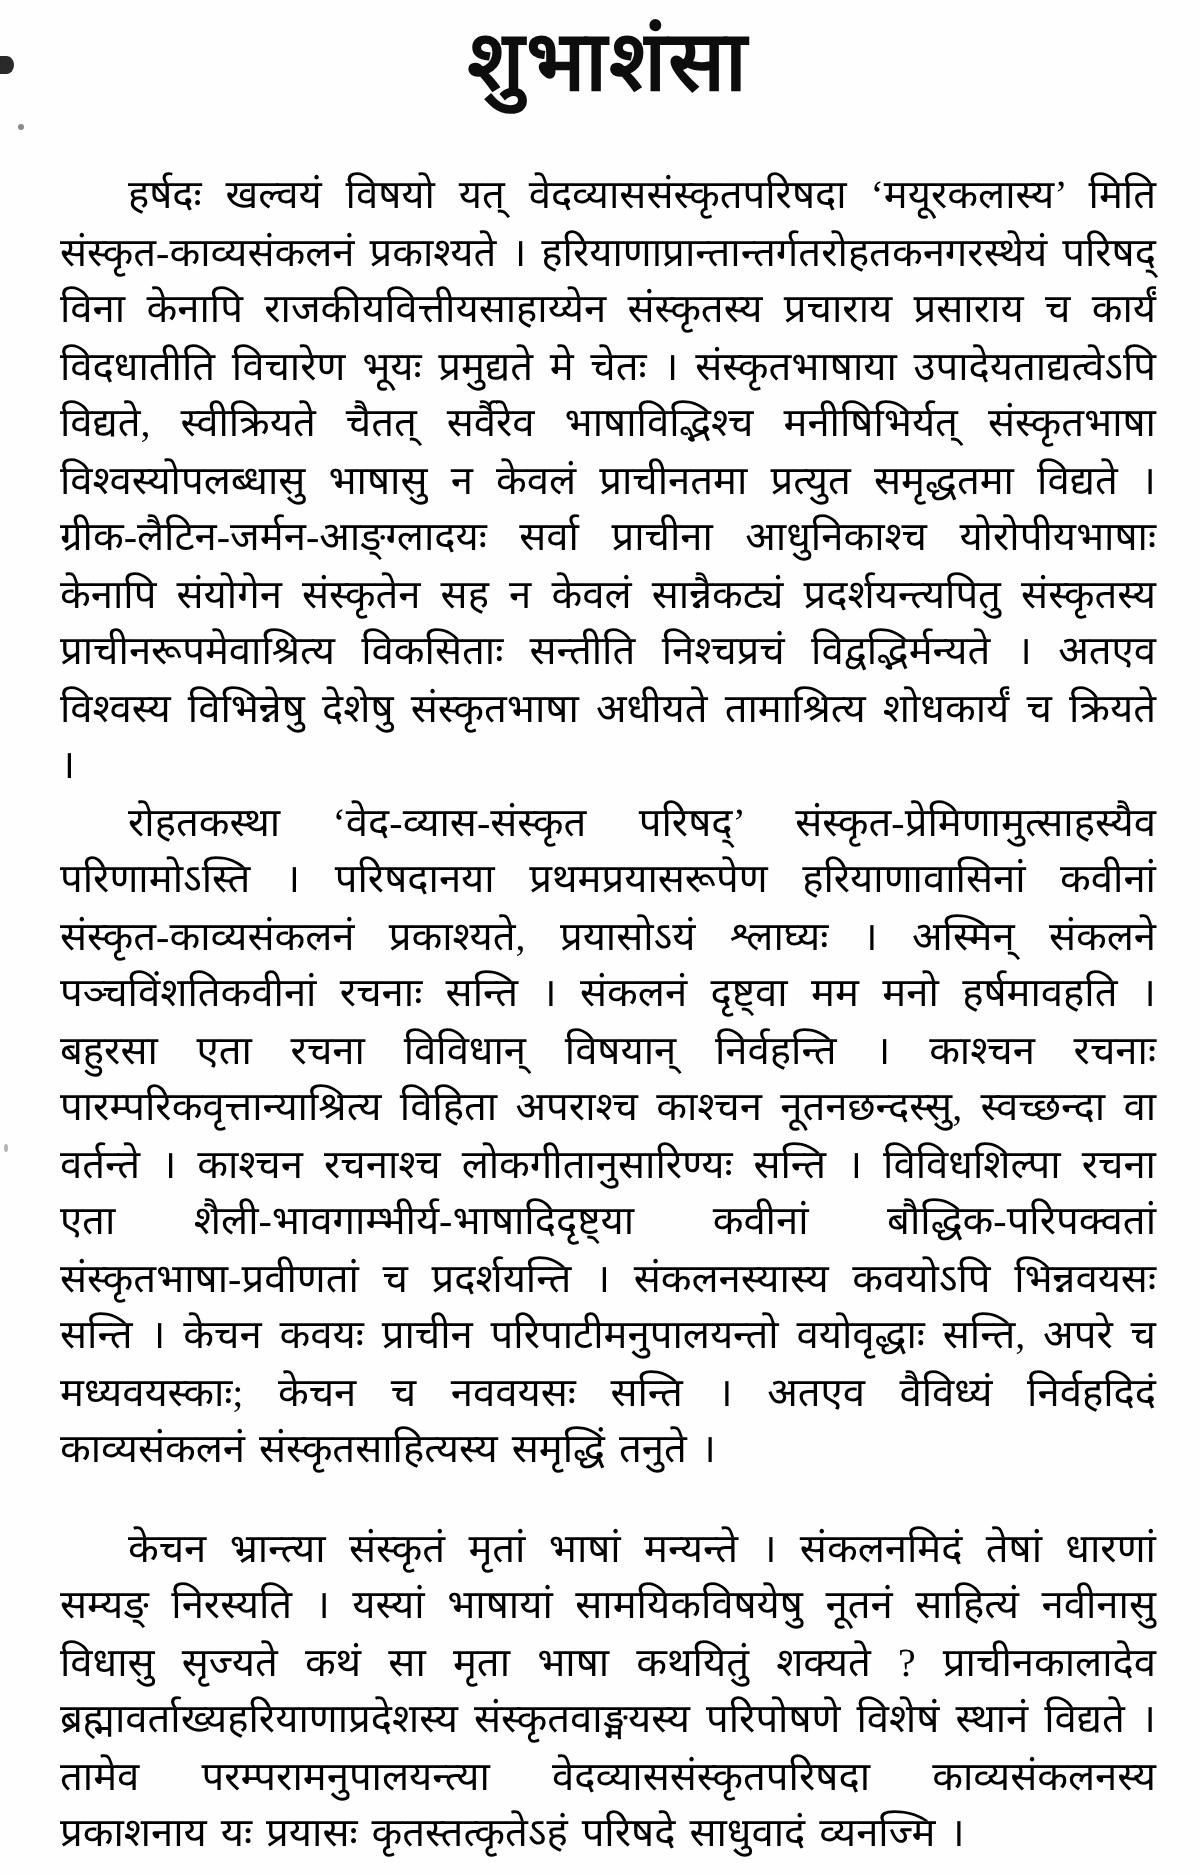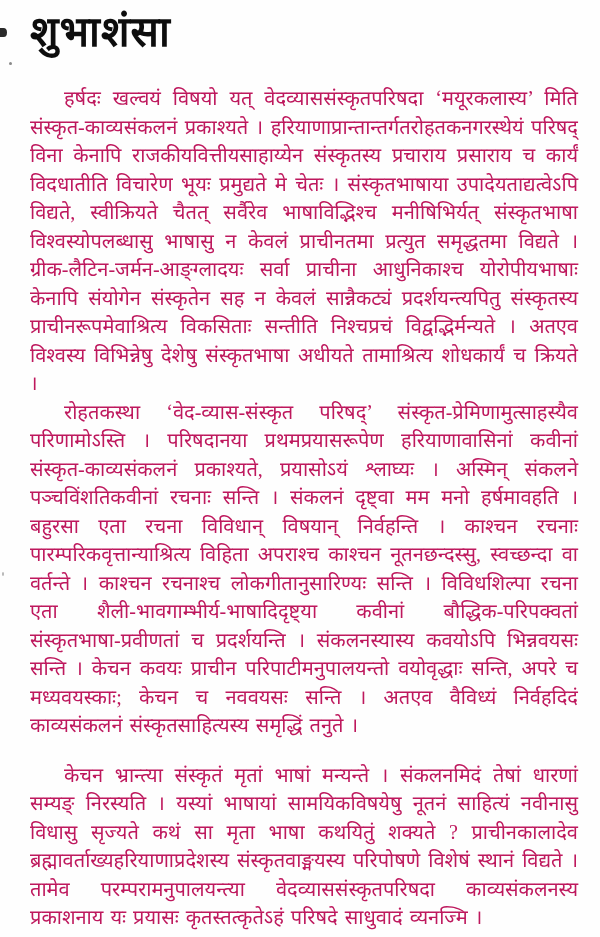--- a/index.html
+++ b/index.html
@@ -15,36 +15,36 @@
     margin: 0 auto;
     background: #fefefe;
     overflow: hidden;
     box-sizing: border-box;
     padding: 6px 22px 10px 30px;
     font-family: "Liberation Serif", "DejaVu Serif", serif;
     color: #141414;
   }
   .page-title {
     margin: 0 0 26px 0;
-    text-align: left;
+    text-align: center;
     font-size: 42px;
     line-height: 52px;
     font-weight: 700;
     letter-spacing: 1px;
     color: #0d0d0d;
     font-family: "Liberation Serif", "DejaVu Serif", serif;
   }
   .body-para {
     margin: 0;
     font-size: 20px;
     line-height: 28.5px;
     text-align: justify;
     text-indent: 34px;
     word-spacing: 2px;
-    color: #be185d;
+    color: #000000;
   }
   .body-para + .body-para {
   }
   .body-para.last {
     margin-top: 21px;
   }
   
   .speck {
     position: absolute;
     background: #2a2a2a;

